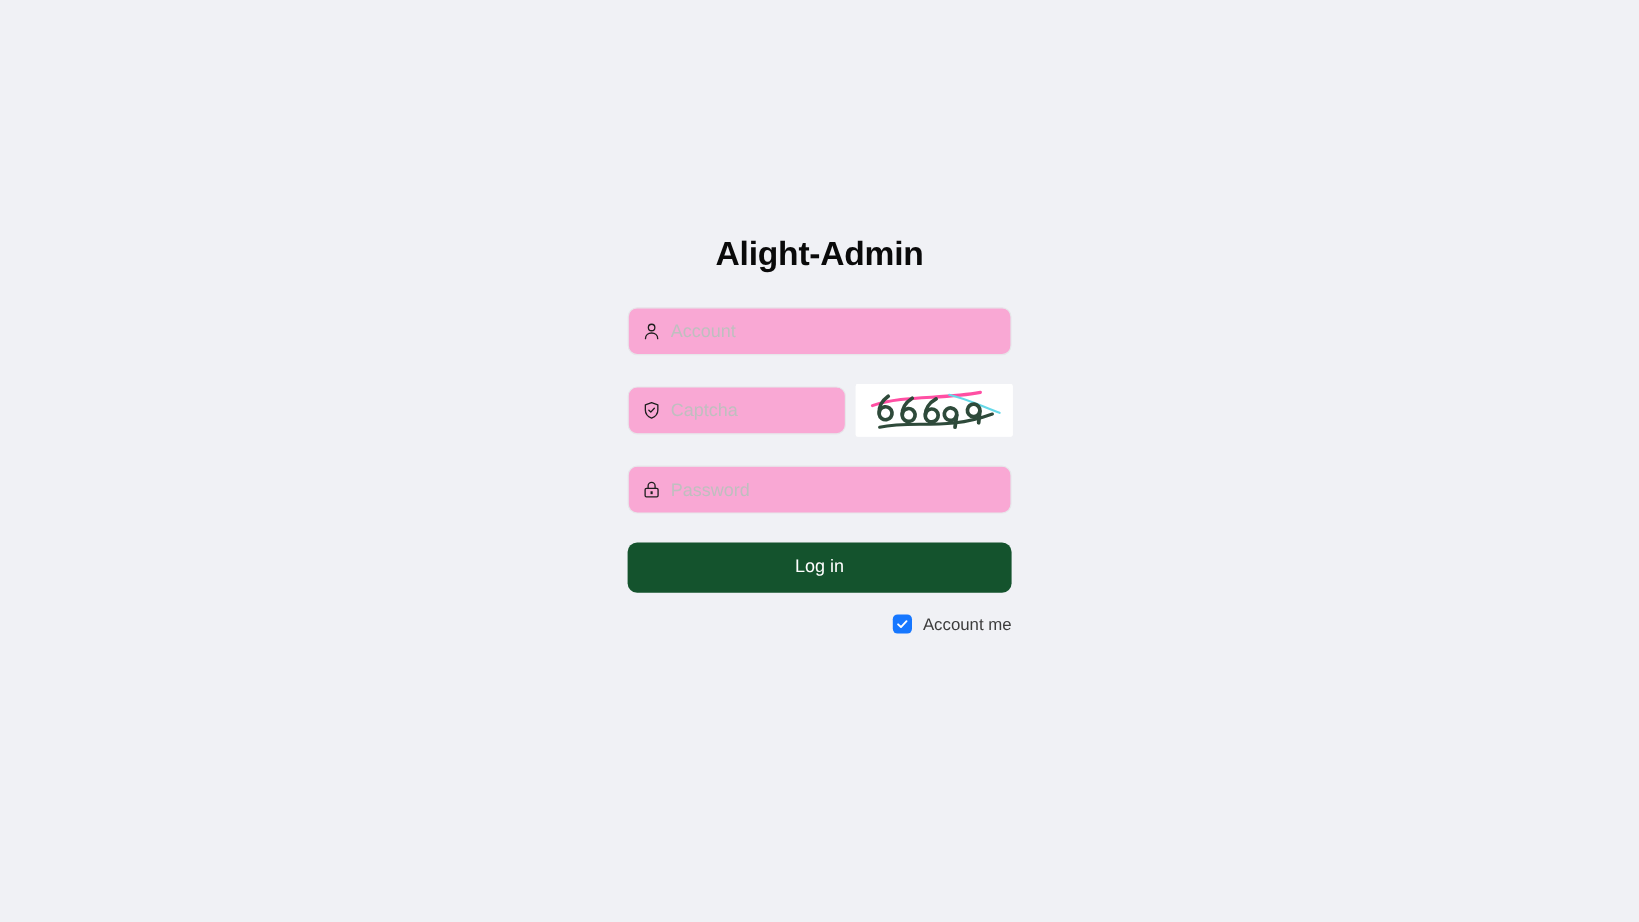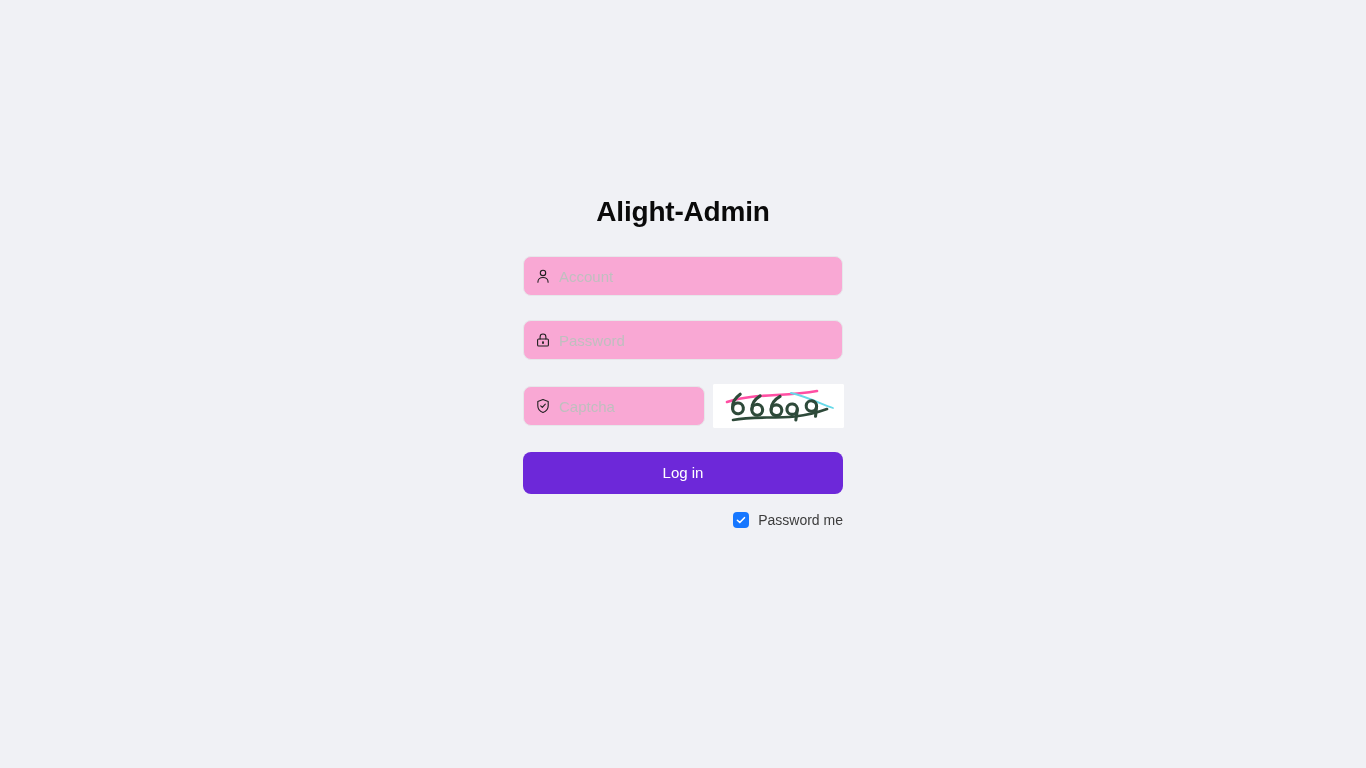--- a/index.html
+++ b/index.html
@@ -108,21 +108,21 @@
   }
   .captcha-image svg { display: block; }
 
   .login-button {
     display: block;
     width: 320px;
     height: 42px;
     margin: 0;
     border: 0;
     border-radius: 8px;
-    background: #6d28d9;
+    background: #14532d;
     color: #ffffff;
     font-family: "Liberation Sans", sans-serif;
     font-size: 15px;
     line-height: 42px;
     text-align: center;
     cursor: pointer;
     padding: 0;
   }
 
   .remember-row {
@@ -165,85 +165,85 @@
 
       <div class="field-row">
         <div class="input-wrap">
           <span class="input-icon">
             <svg viewBox="0 0 16 16" width="16" height="16" fill="none" stroke="#1f1f1f" stroke-width="1.1">
               <circle cx="8" cy="4.9" r="2.7"></circle>
               <path d="M2.9 14.2c0-2.9 2.3-4.7 5.1-4.7s5.1 1.8 5.1 4.7" stroke-linecap="round"></path>
             </svg>
           </span>
           <input class="text-input" type="text" placeholder="Account" style="">
+        </div>
+      </div>
+
+      <div class="field-row captcha-row">
+        <div class="input-wrap">
+          <span class="input-icon">
+            <svg viewBox="0 0 16 16" width="16" height="16" fill="none" stroke="#1f1f1f" stroke-width="1.1">
+              <path d="M8 1.6 13.2 3.4v4.3c0 3.2-2.1 5.6-5.2 6.7-3.1-1.1-5.2-3.5-5.2-6.7V3.4Z" stroke-linejoin="round"></path>
+              <path d="M5.7 7.8 7.3 9.4l3-3.2" stroke-linecap="round" stroke-linejoin="round"></path>
+            </svg>
+          </span>
+          <input class="text-input" type="text" placeholder="Captcha" style="">
+        </div>
+
+        <div class="captcha-image">
+          <svg viewBox="0 0 131 44" width="131" height="44">
+            <rect x="0" y="0" width="131" height="44" fill="#ffffff"></rect>
+            <path d="M14 18 C40 9, 72 13, 104 7" stroke="#ff4fa3" stroke-width="2.6" fill="none" stroke-linecap="round"></path>
+            <path d="M78 9 C95 13, 108 20, 120 24" stroke="#66d9e8" stroke-width="1.8" fill="none" stroke-linecap="round"></path>
+            <path d="M20 36 C48 30, 76 39, 114 25" stroke="#2e4a3a" stroke-width="2.6" fill="none" stroke-linecap="round"></path>
+            <g fill="none" stroke="#2e4a3a" stroke-width="3.1" stroke-linecap="round">
+              <g transform="translate(16,10) rotate(-9)">
+                <path d="M11 2 C5 5, 1.5 10, 1.5 14.5"></path>
+                <circle cx="6.6" cy="15.6" r="5.4"></circle>
+              </g>
+              <g transform="translate(36,11) rotate(-6)">
+                <path d="M11 2 C5 5, 1.5 10, 1.5 14.5"></path>
+                <circle cx="6.6" cy="15.6" r="5.4"></circle>
+              </g>
+              <g transform="translate(56,11) rotate(-3)">
+                <path d="M11 2 C5 5, 1.5 10, 1.5 14.5"></path>
+                <circle cx="6.6" cy="15.6" r="5.4"></circle>
+              </g>
+              <g transform="translate(74,17) rotate(8)">
+                <circle cx="6.2" cy="7.4" r="5.2"></circle>
+                <path d="M11.4 7.4 L11.4 17.6"></path>
+              </g>
+              <g transform="translate(93,14) rotate(6)">
+                <circle cx="6.2" cy="7.4" r="5.2"></circle>
+                <path d="M11.4 7.4 L11.4 17.2"></path>
+              </g>
+            </g>
+          </svg>
         </div>
       </div>
 
       <div class="field-row">
         <div class="input-wrap">
           <span class="input-icon">
             <svg viewBox="0 0 16 16" width="16" height="16" fill="none" stroke="#1f1f1f" stroke-width="1.1">
               <rect x="2.6" y="7" width="10.8" height="7" rx="1.1"></rect>
               <path d="M5.1 7V4.9a2.9 2.9 0 0 1 5.8 0V7" stroke-linecap="round"></path>
               <rect x="7.1" y="9.4" width="1.8" height="2.4" fill="#1f1f1f" stroke="none"></rect>
             </svg>
           </span>
           <input class="text-input" type="password" placeholder="Password" style="">
         </div>
       </div>
 
-      <div class="field-row captcha-row">
-        <div class="input-wrap">
-          <span class="input-icon">
-            <svg viewBox="0 0 16 16" width="16" height="16" fill="none" stroke="#1f1f1f" stroke-width="1.1">
-              <path d="M8 1.6 13.2 3.4v4.3c0 3.2-2.1 5.6-5.2 6.7-3.1-1.1-5.2-3.5-5.2-6.7V3.4Z" stroke-linejoin="round"></path>
-              <path d="M5.7 7.8 7.3 9.4l3-3.2" stroke-linecap="round" stroke-linejoin="round"></path>
-            </svg>
-          </span>
-          <input class="text-input" type="text" placeholder="Captcha" style="">
-        </div>
-
-        <div class="captcha-image">
-          <svg viewBox="0 0 131 44" width="131" height="44">
-            <rect x="0" y="0" width="131" height="44" fill="#ffffff"></rect>
-            <path d="M14 18 C40 9, 72 13, 104 7" stroke="#ff4fa3" stroke-width="2.6" fill="none" stroke-linecap="round"></path>
-            <path d="M78 9 C95 13, 108 20, 120 24" stroke="#66d9e8" stroke-width="1.8" fill="none" stroke-linecap="round"></path>
-            <path d="M20 36 C48 30, 76 39, 114 25" stroke="#2e4a3a" stroke-width="2.6" fill="none" stroke-linecap="round"></path>
-            <g fill="none" stroke="#2e4a3a" stroke-width="3.1" stroke-linecap="round">
-              <g transform="translate(16,10) rotate(-9)">
-                <path d="M11 2 C5 5, 1.5 10, 1.5 14.5"></path>
-                <circle cx="6.6" cy="15.6" r="5.4"></circle>
-              </g>
-              <g transform="translate(36,11) rotate(-6)">
-                <path d="M11 2 C5 5, 1.5 10, 1.5 14.5"></path>
-                <circle cx="6.6" cy="15.6" r="5.4"></circle>
-              </g>
-              <g transform="translate(56,11) rotate(-3)">
-                <path d="M11 2 C5 5, 1.5 10, 1.5 14.5"></path>
-                <circle cx="6.6" cy="15.6" r="5.4"></circle>
-              </g>
-              <g transform="translate(74,17) rotate(8)">
-                <circle cx="6.2" cy="7.4" r="5.2"></circle>
-                <path d="M11.4 7.4 L11.4 17.6"></path>
-              </g>
-              <g transform="translate(93,14) rotate(6)">
-                <circle cx="6.2" cy="7.4" r="5.2"></circle>
-                <path d="M11.4 7.4 L11.4 17.2"></path>
-              </g>
-            </g>
-          </svg>
-        </div>
-      </div>
-
       <button class="login-button">Log in</button>
 
       <div class="remember-row">
         <span class="checkbox">
           <svg viewBox="0 0 16 16" width="12" height="12" fill="none" stroke="#ffffff" stroke-width="2.1">
             <path d="M3.2 8.4 6.4 11.4 12.6 4.9" stroke-linecap="round" stroke-linejoin="round"></path>
           </svg>
         </span>
-        <span class="remember-label">Password me</span>
+        <span class="remember-label">Account me</span>
       </div>
 
     </div>
   </div>
 </div>
 
 </body></html>

